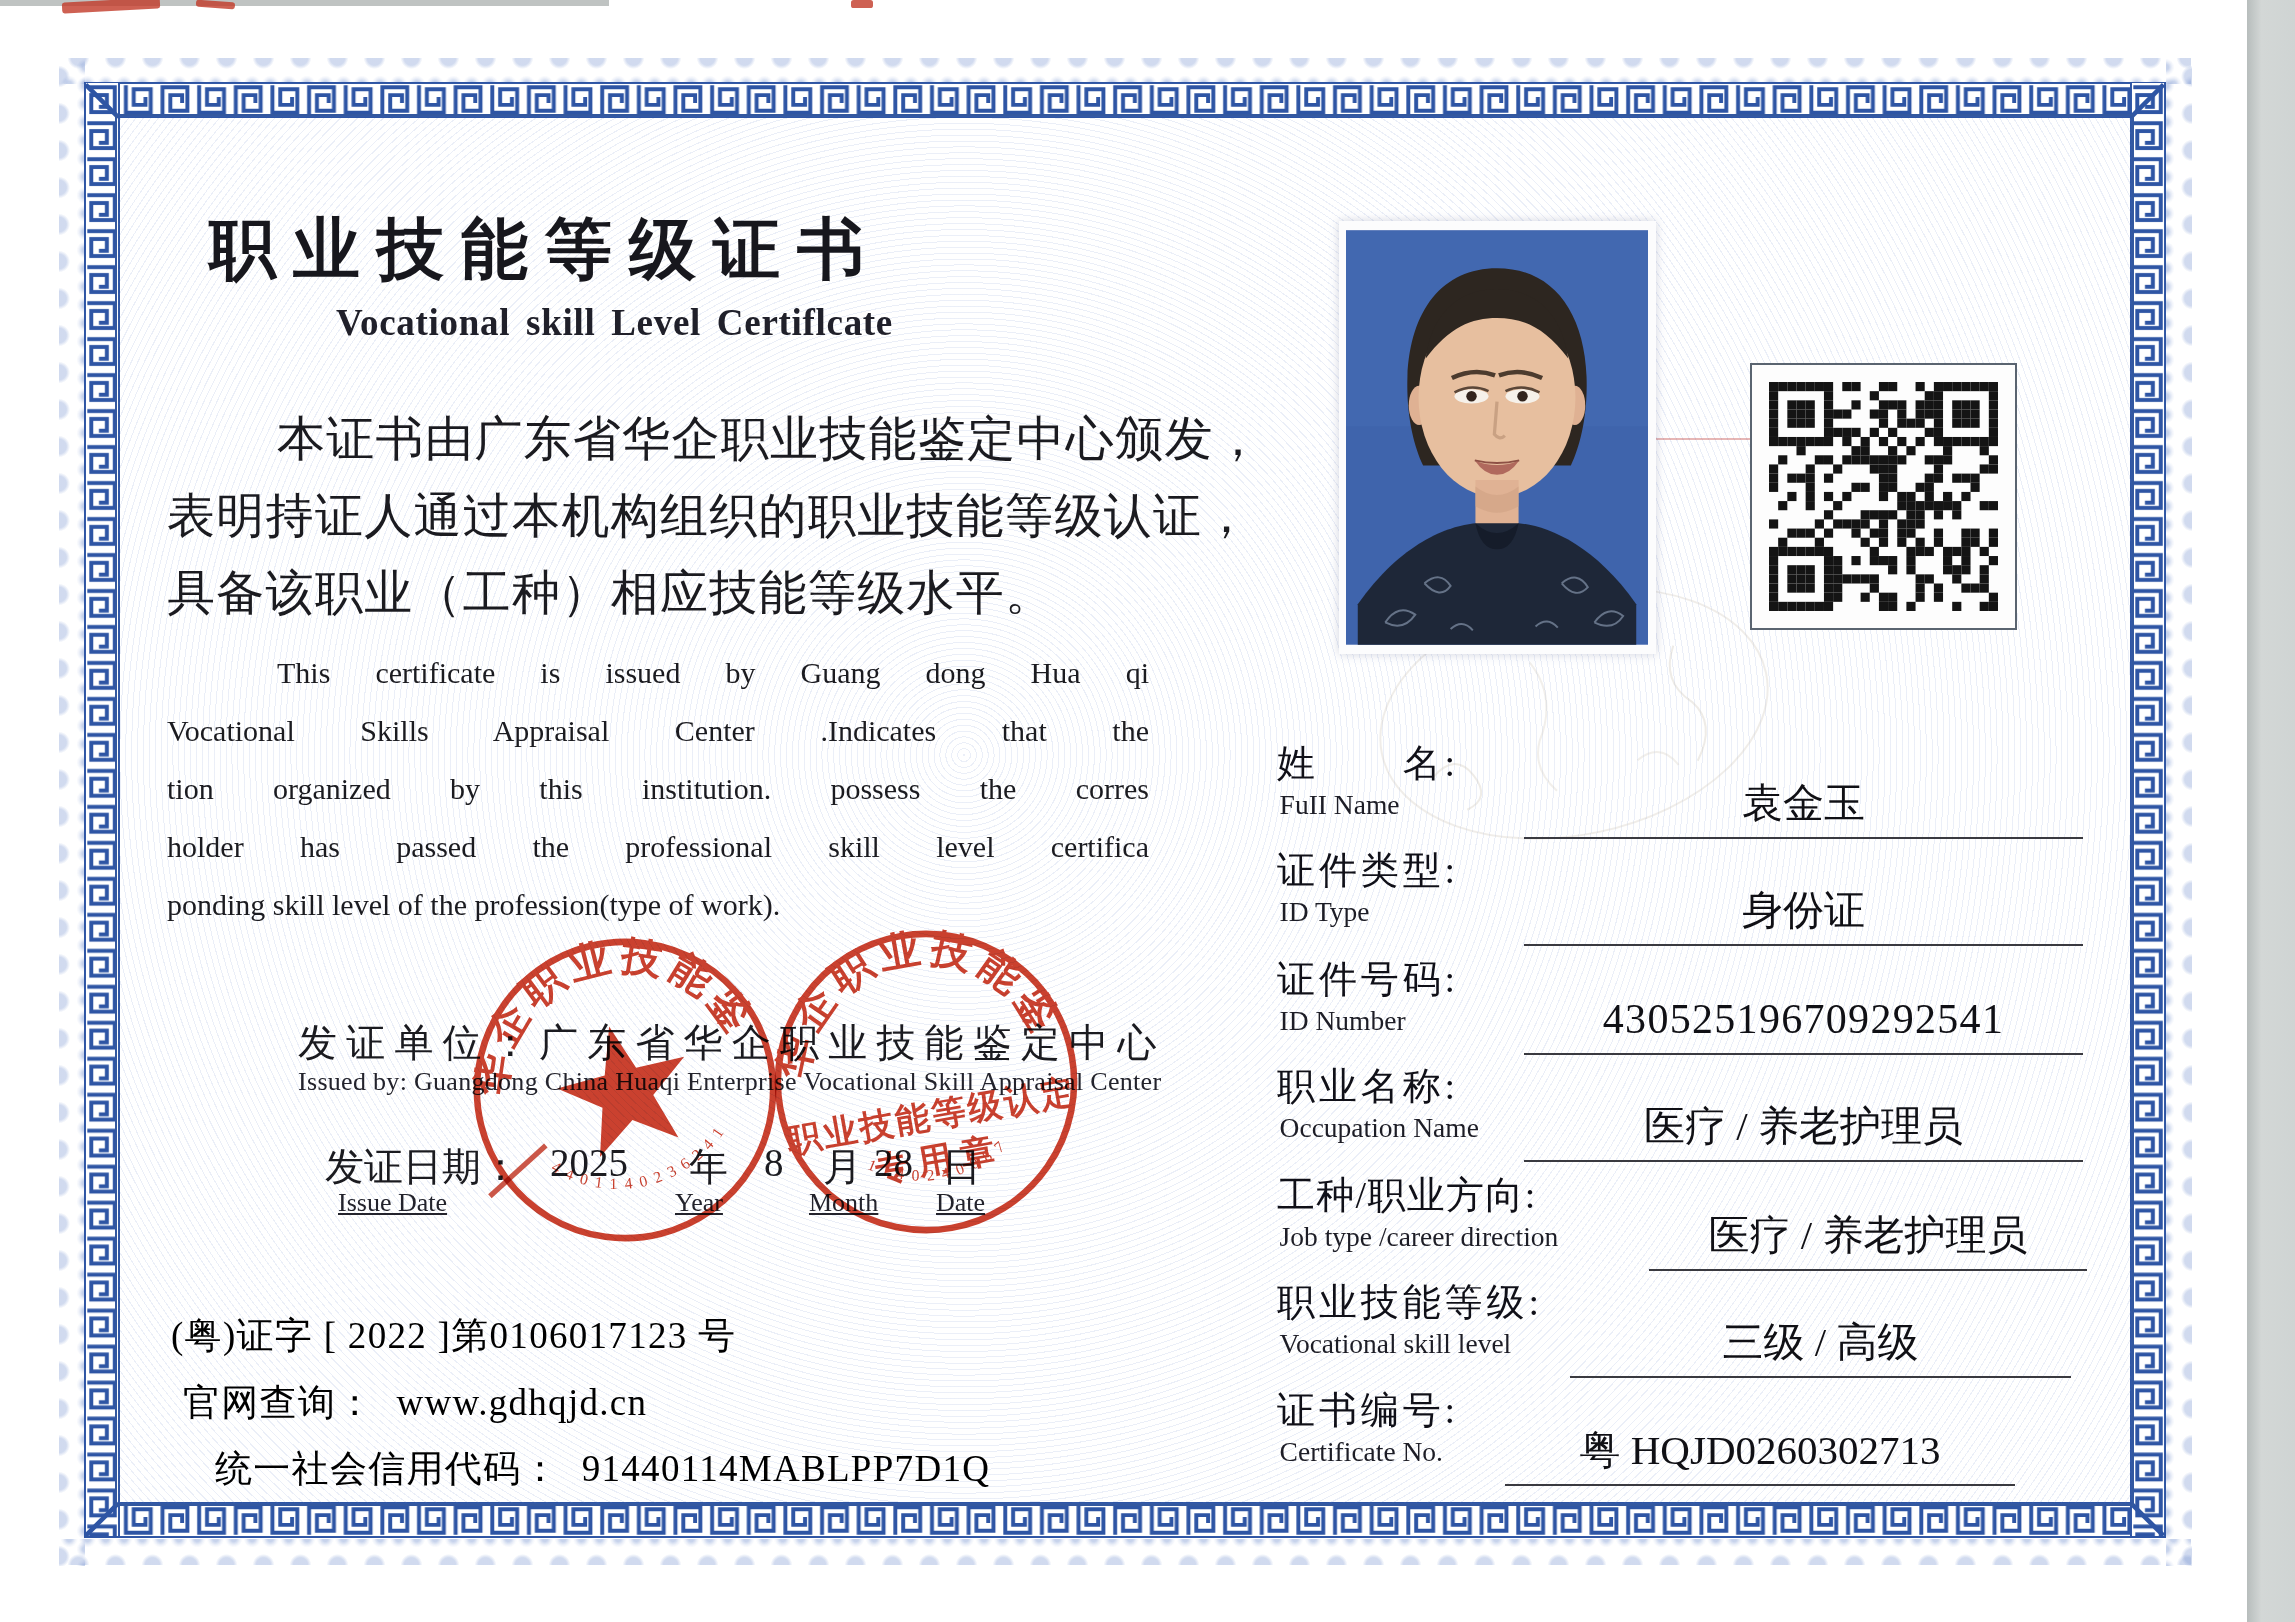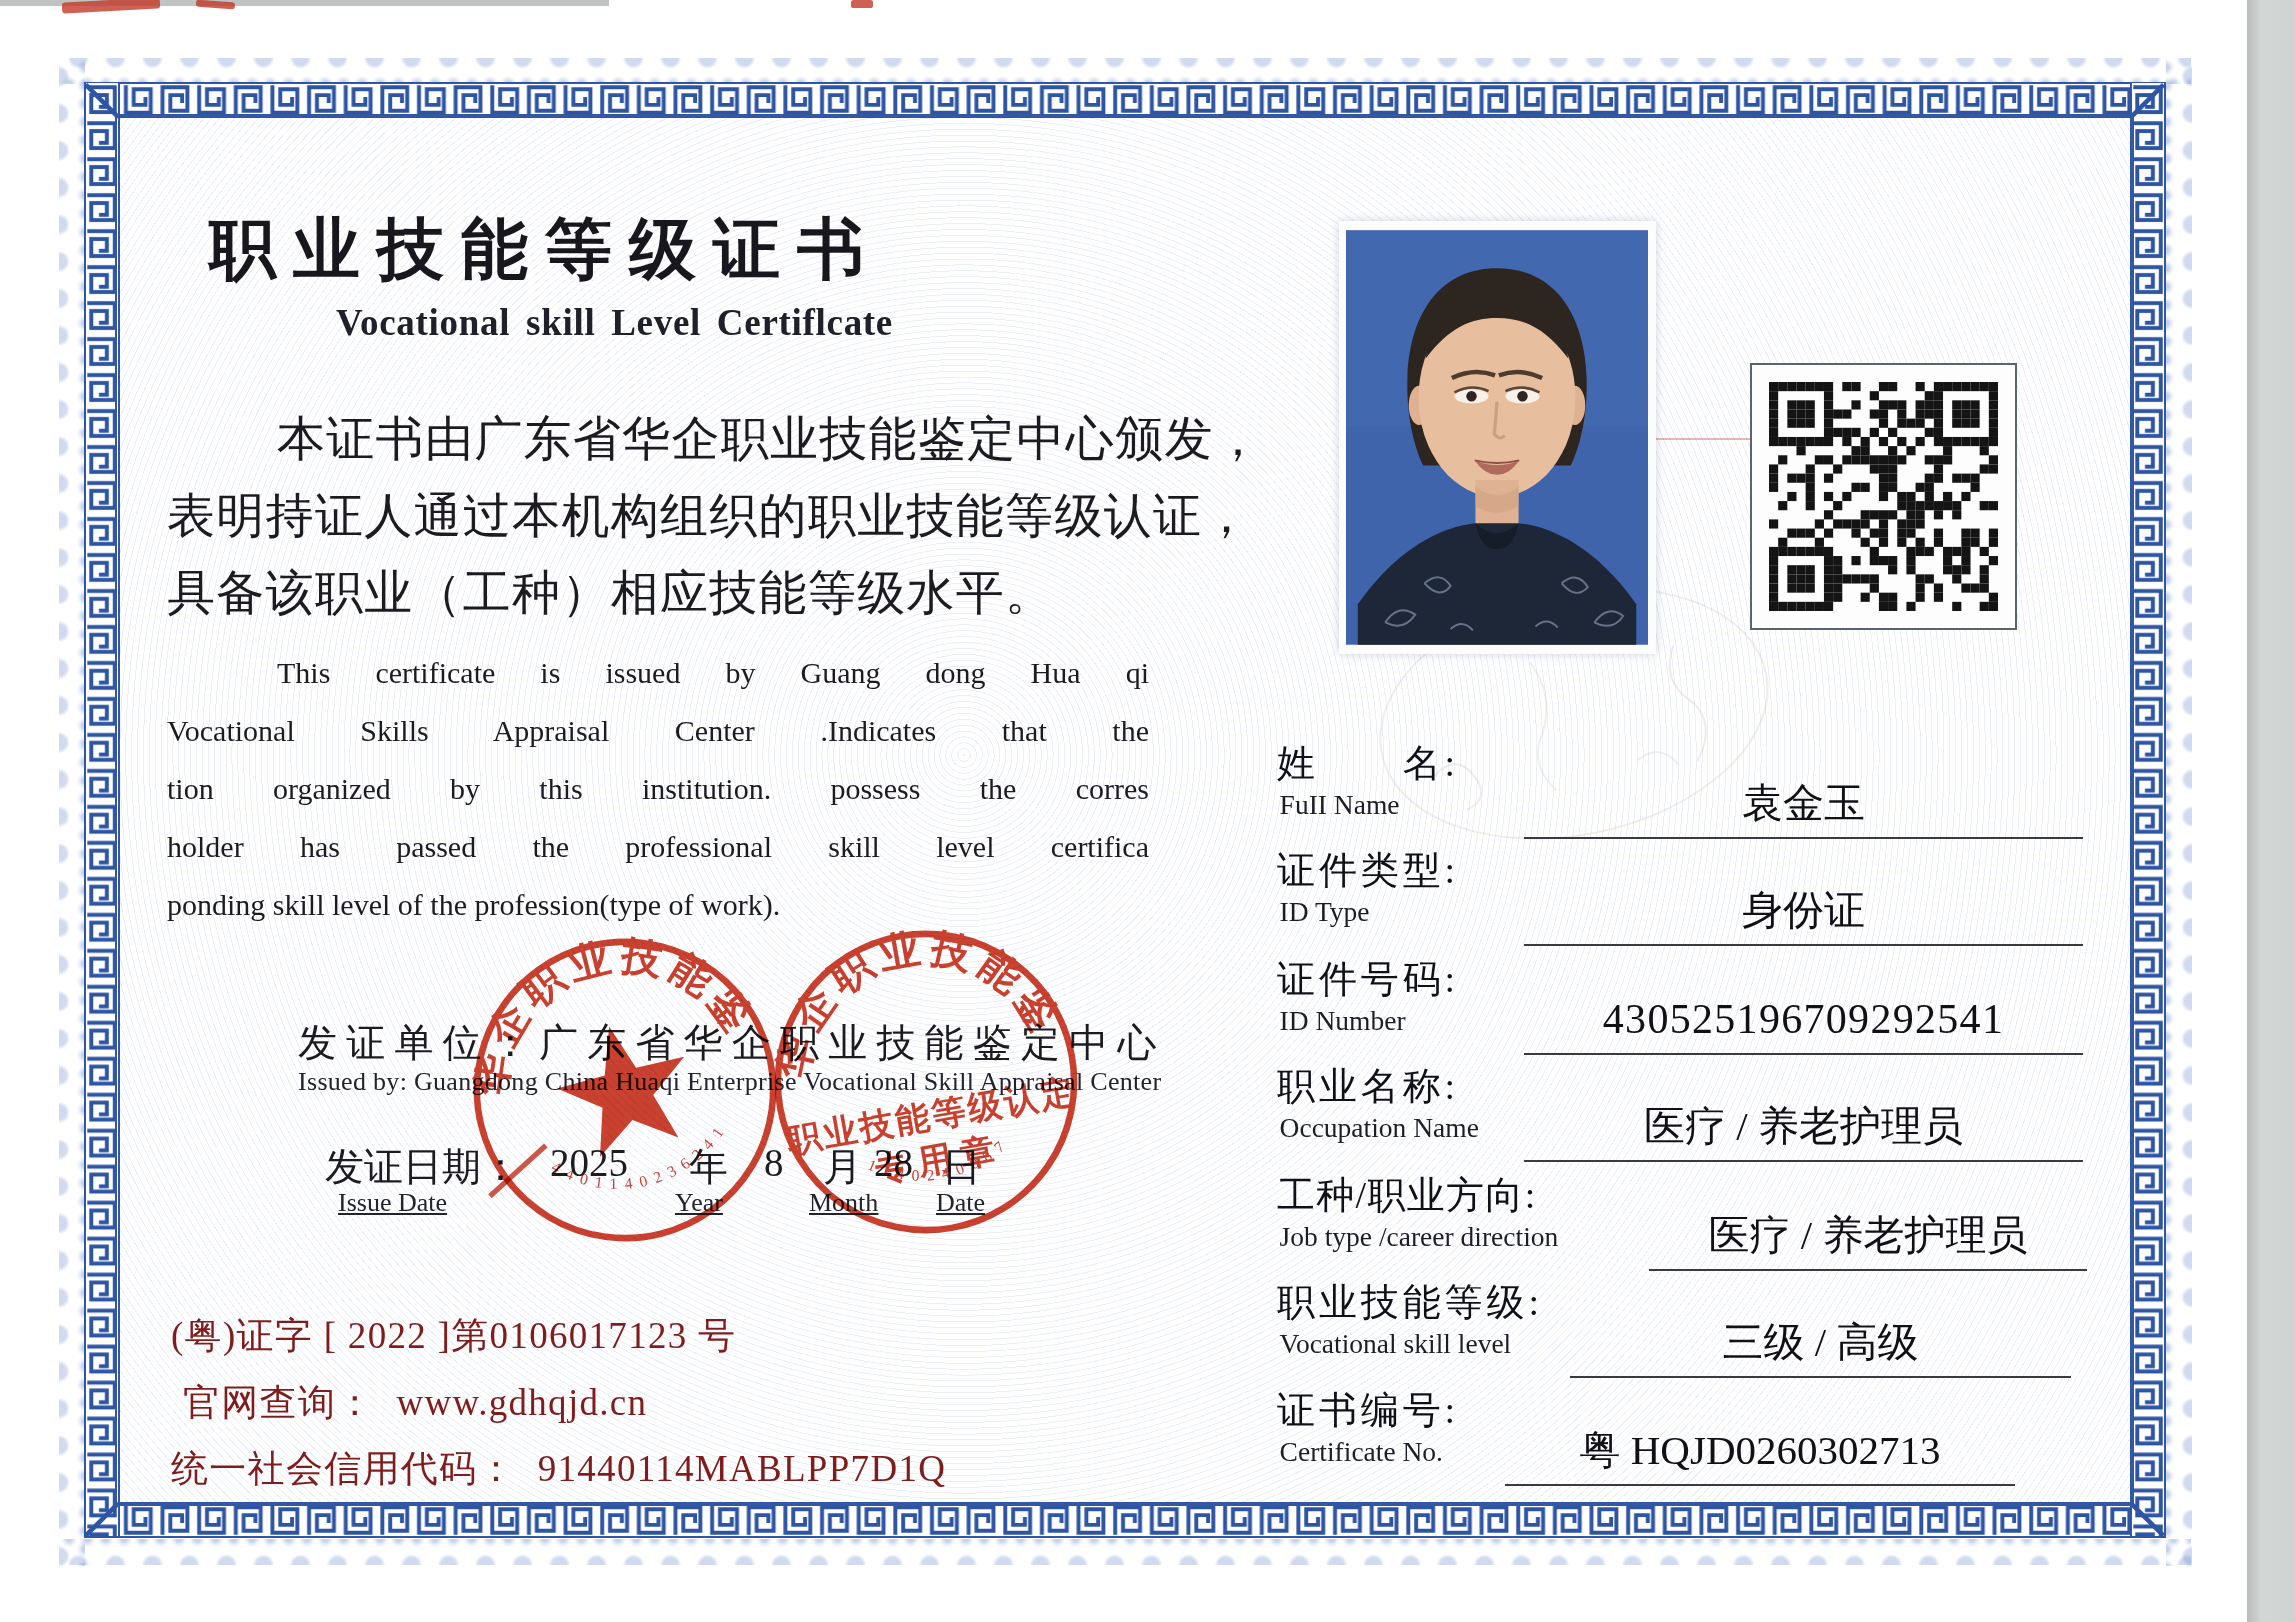--- a/index.html
+++ b/index.html
@@ -49,22 +49,22 @@
   .line.indent{text-indent:110px;}
   .line.last{text-align-last:left;}
   .issuer-zh{position:absolute;left:298px;top:1016px;font-size:39px;letter-spacing:9.2px;white-space:nowrap;}
   .issuer-en{position:absolute;left:298px;top:1067px;font-size:26px;letter-spacing:0.3px;white-space:nowrap;color:#23232c;}
   .dt{position:absolute;top:1140px;font-size:39px;white-space:nowrap;}
   .dt-en{position:absolute;top:1188px;font-size:26px;color:#23232c;white-space:nowrap;text-decoration:underline;}
   .d-label{left:325px;} .d-year{left:550px;} .d-yunit{left:689px;} .d-month{left:764px;}
   .d-munit{left:823px;} .d-day{left:874px;} .d-dunit{left:942px;}
   .de-label{left:338px;} .de-year{left:675px;} .de-month{left:809px;} .de-date{left:936px;}
   .red-slash{position:absolute;left:486px;top:1140px;width:65px;height:63px;pointer-events:none;}
-  .footer-line{position:absolute;left:171px;font-size:37px;letter-spacing:1.3px;white-space:nowrap;color:#7f1d1d;}
-  .fl1{top:1311px;} .fl2{top:1378px;margin-left:12px;} .fl3{top:1444px;}
+  .footer-line{position:absolute;left:171px;font-size:37px;letter-spacing:1.3px;white-space:nowrap;color:#000000;}
+  .fl1{top:1311px;} .fl2{top:1378px;margin-left:12px;} .fl3{top:1444px;margin-left:44px;}
   .fl2 .gap,.fl3 .gap{display:inline-block;width:22px;}
   
   .stamp{position:absolute;mix-blend-mode:multiply;opacity:.93;}
   .stamp1{left:471px;top:936px;}
   .stamp2{left:772px;top:928px;}
   .ghost-seal{position:absolute;left:1345px;top:576px;opacity:.55;}
   .scanline-red{position:absolute;left:1347px;top:438px;width:661px;height:2px;background:rgba(185,50,45,.35);}
   
   .photo-frame{position:absolute;left:1339px;top:221px;width:317px;height:433px;background:#fcfcfd;
       box-shadow:0 0 9.2px rgba(120,130,160,.35);}

